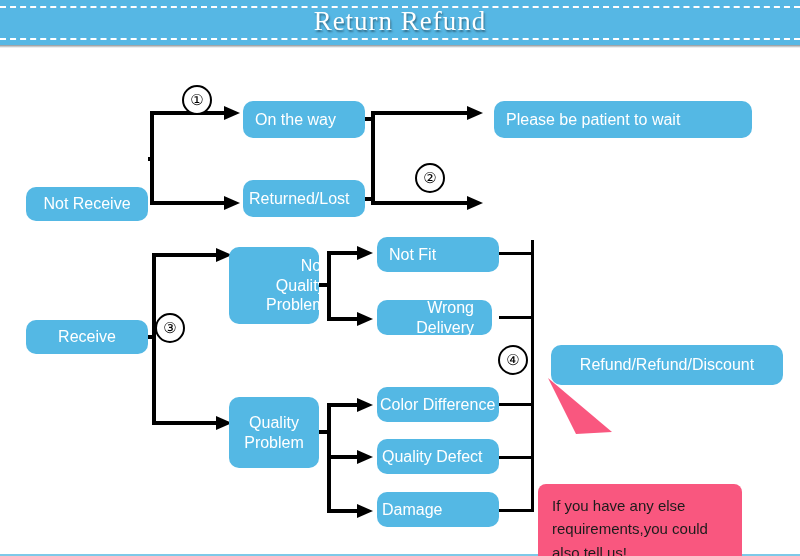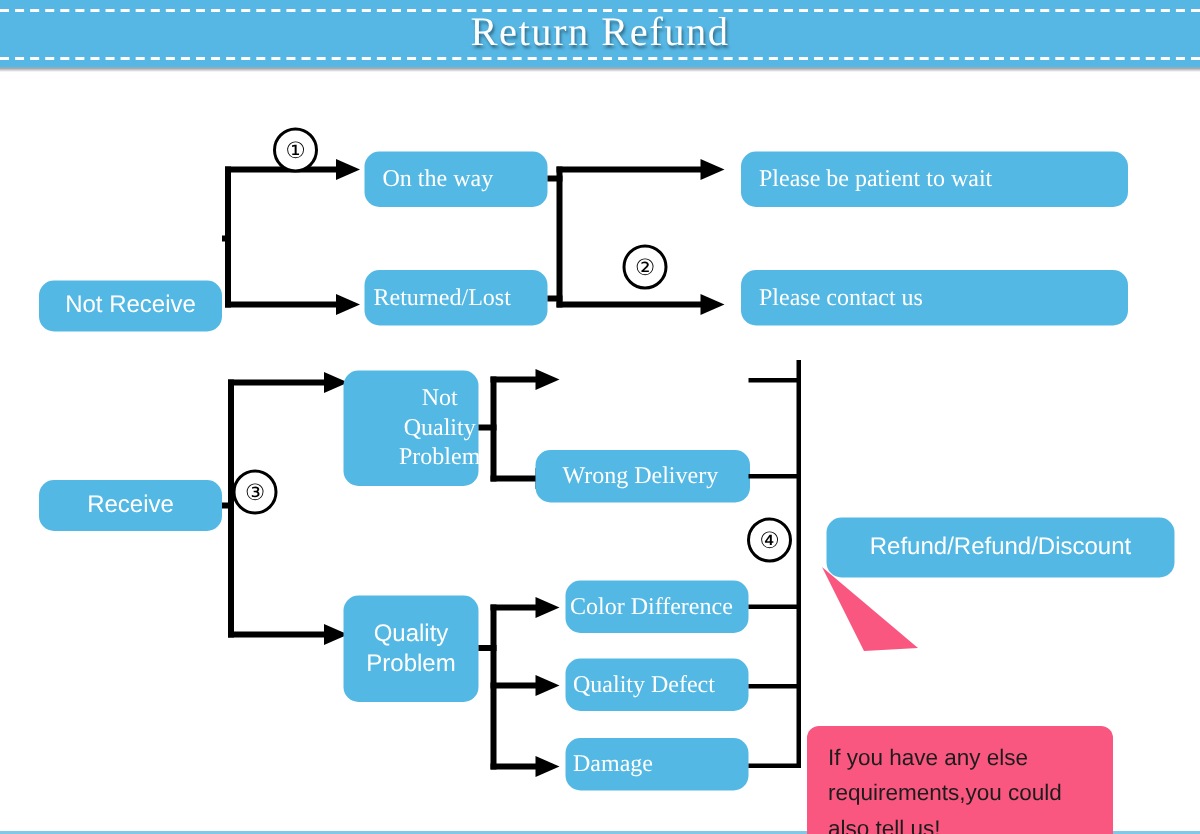--- a/index.html
+++ b/index.html
@@ -78,21 +78,21 @@
     color: #ffffff;
     font-size: 16px;
     display: flex;
     align-items: center;
     box-sizing: border-box;
     padding: 0 12px;
     line-height: 1.22;
     white-space: pre-line;
   }
   .node.center { justify-content: center; text-align: center; }
-  .node.left   { justify-content: flex-start; text-align: center; font-family: Liberation Serif, serif; }
+  .node.left   { justify-content: flex-start; text-align: right; }
 
   
   .ln {
     position: absolute;
     background: #000000;
   }
   .arrow {
     position: absolute;
     width: 0;
     height: 0;
@@ -178,21 +178,20 @@
   <div class="ln" style="left:365px; top:197px; width:10px; height:4px;"></div>
   <div class="ln" style="left:371px; top:111px; width:4px; height:94px;"></div>
   <div class="ln" style="left:371px; top:111px; width:100px; height:4px;"></div>
   <div class="arrow" style="left:467px; top:106px;"></div>
   <div class="ln" style="left:371px; top:201px; width:100px; height:4px;"></div>
   <div class="arrow" style="left:467px; top:196px;"></div>
 
   <div class="circ" style="left:415px; top:163px;">②</div>
 
   <div class="node left" style="left:494px; top:101px; width:258px; height:37px;">Please be patient to wait</div>
-  <div class="node left" style="left:494px; top:180px; width:258px; height:37px;">Please contact us</div>
 
   <div class="node center" style="left:26px; top:320px; width:122px; height:34px;">Receive</div>
 
   <div class="ln" style="left:148px; top:335px; width:8px; height:4px;"></div>
   <div class="ln" style="left:152px; top:253px; width:4px; height:172px;"></div>
   <div class="ln" style="left:152px; top:253px; width:68px; height:4px;"></div>
   <div class="arrow" style="left:216px; top:248px;"></div>
   <div class="ln" style="left:152px; top:421px; width:68px; height:4px;"></div>
   <div class="arrow" style="left:216px; top:416px;"></div>
 
@@ -214,21 +213,22 @@
 
   <div class="ln" style="left:319px; top:430px; width:12px; height:4px;"></div>
   <div class="ln" style="left:327px; top:403px; width:4px; height:110px;"></div>
   <div class="ln" style="left:327px; top:403px; width:34px; height:4px;"></div>
   <div class="arrow" style="left:357px; top:398px;"></div>
   <div class="ln" style="left:327px; top:455px; width:34px; height:4px;"></div>
   <div class="arrow" style="left:357px; top:450px;"></div>
   <div class="ln" style="left:327px; top:509px; width:34px; height:4px;"></div>
   <div class="arrow" style="left:357px; top:504px;"></div>
 
-  <div class="node left" style="left:357px; top:300px; width:143px; height:35px; padding:0 18px;">Wrong Delivery</div>
+  <div class="node left" style="left:377px; top:237px; width:122px; height:35px;">Not Fit</div>
+  <div class="node left" style="left:377px; top:300px; width:115px; height:35px; padding:0 18px;">Wrong Delivery</div>
   <div class="node left" style="left:377px; top:387px; width:122px; height:35px; padding:0 3px;">Color Difference</div>
   <div class="node left" style="left:377px; top:439px; width:122px; height:35px; padding:0 5px;">Quality Defect</div>
   <div class="node left" style="left:377px; top:492px; width:122px; height:35px; padding:0 5px;">Damage</div>
 
   <div class="ln" style="left:499px; top:252px; width:35px; height:3px;"></div>
   <div class="ln" style="left:499px; top:316px; width:35px; height:3px;"></div>
   <div class="ln" style="left:499px; top:403px; width:35px; height:3px;"></div>
   <div class="ln" style="left:499px; top:456px; width:35px; height:3px;"></div>
   <div class="ln" style="left:499px; top:509px; width:35px; height:3px;"></div>
   <div class="ln" style="left:531px; top:240px; width:3px; height:272px;"></div>

